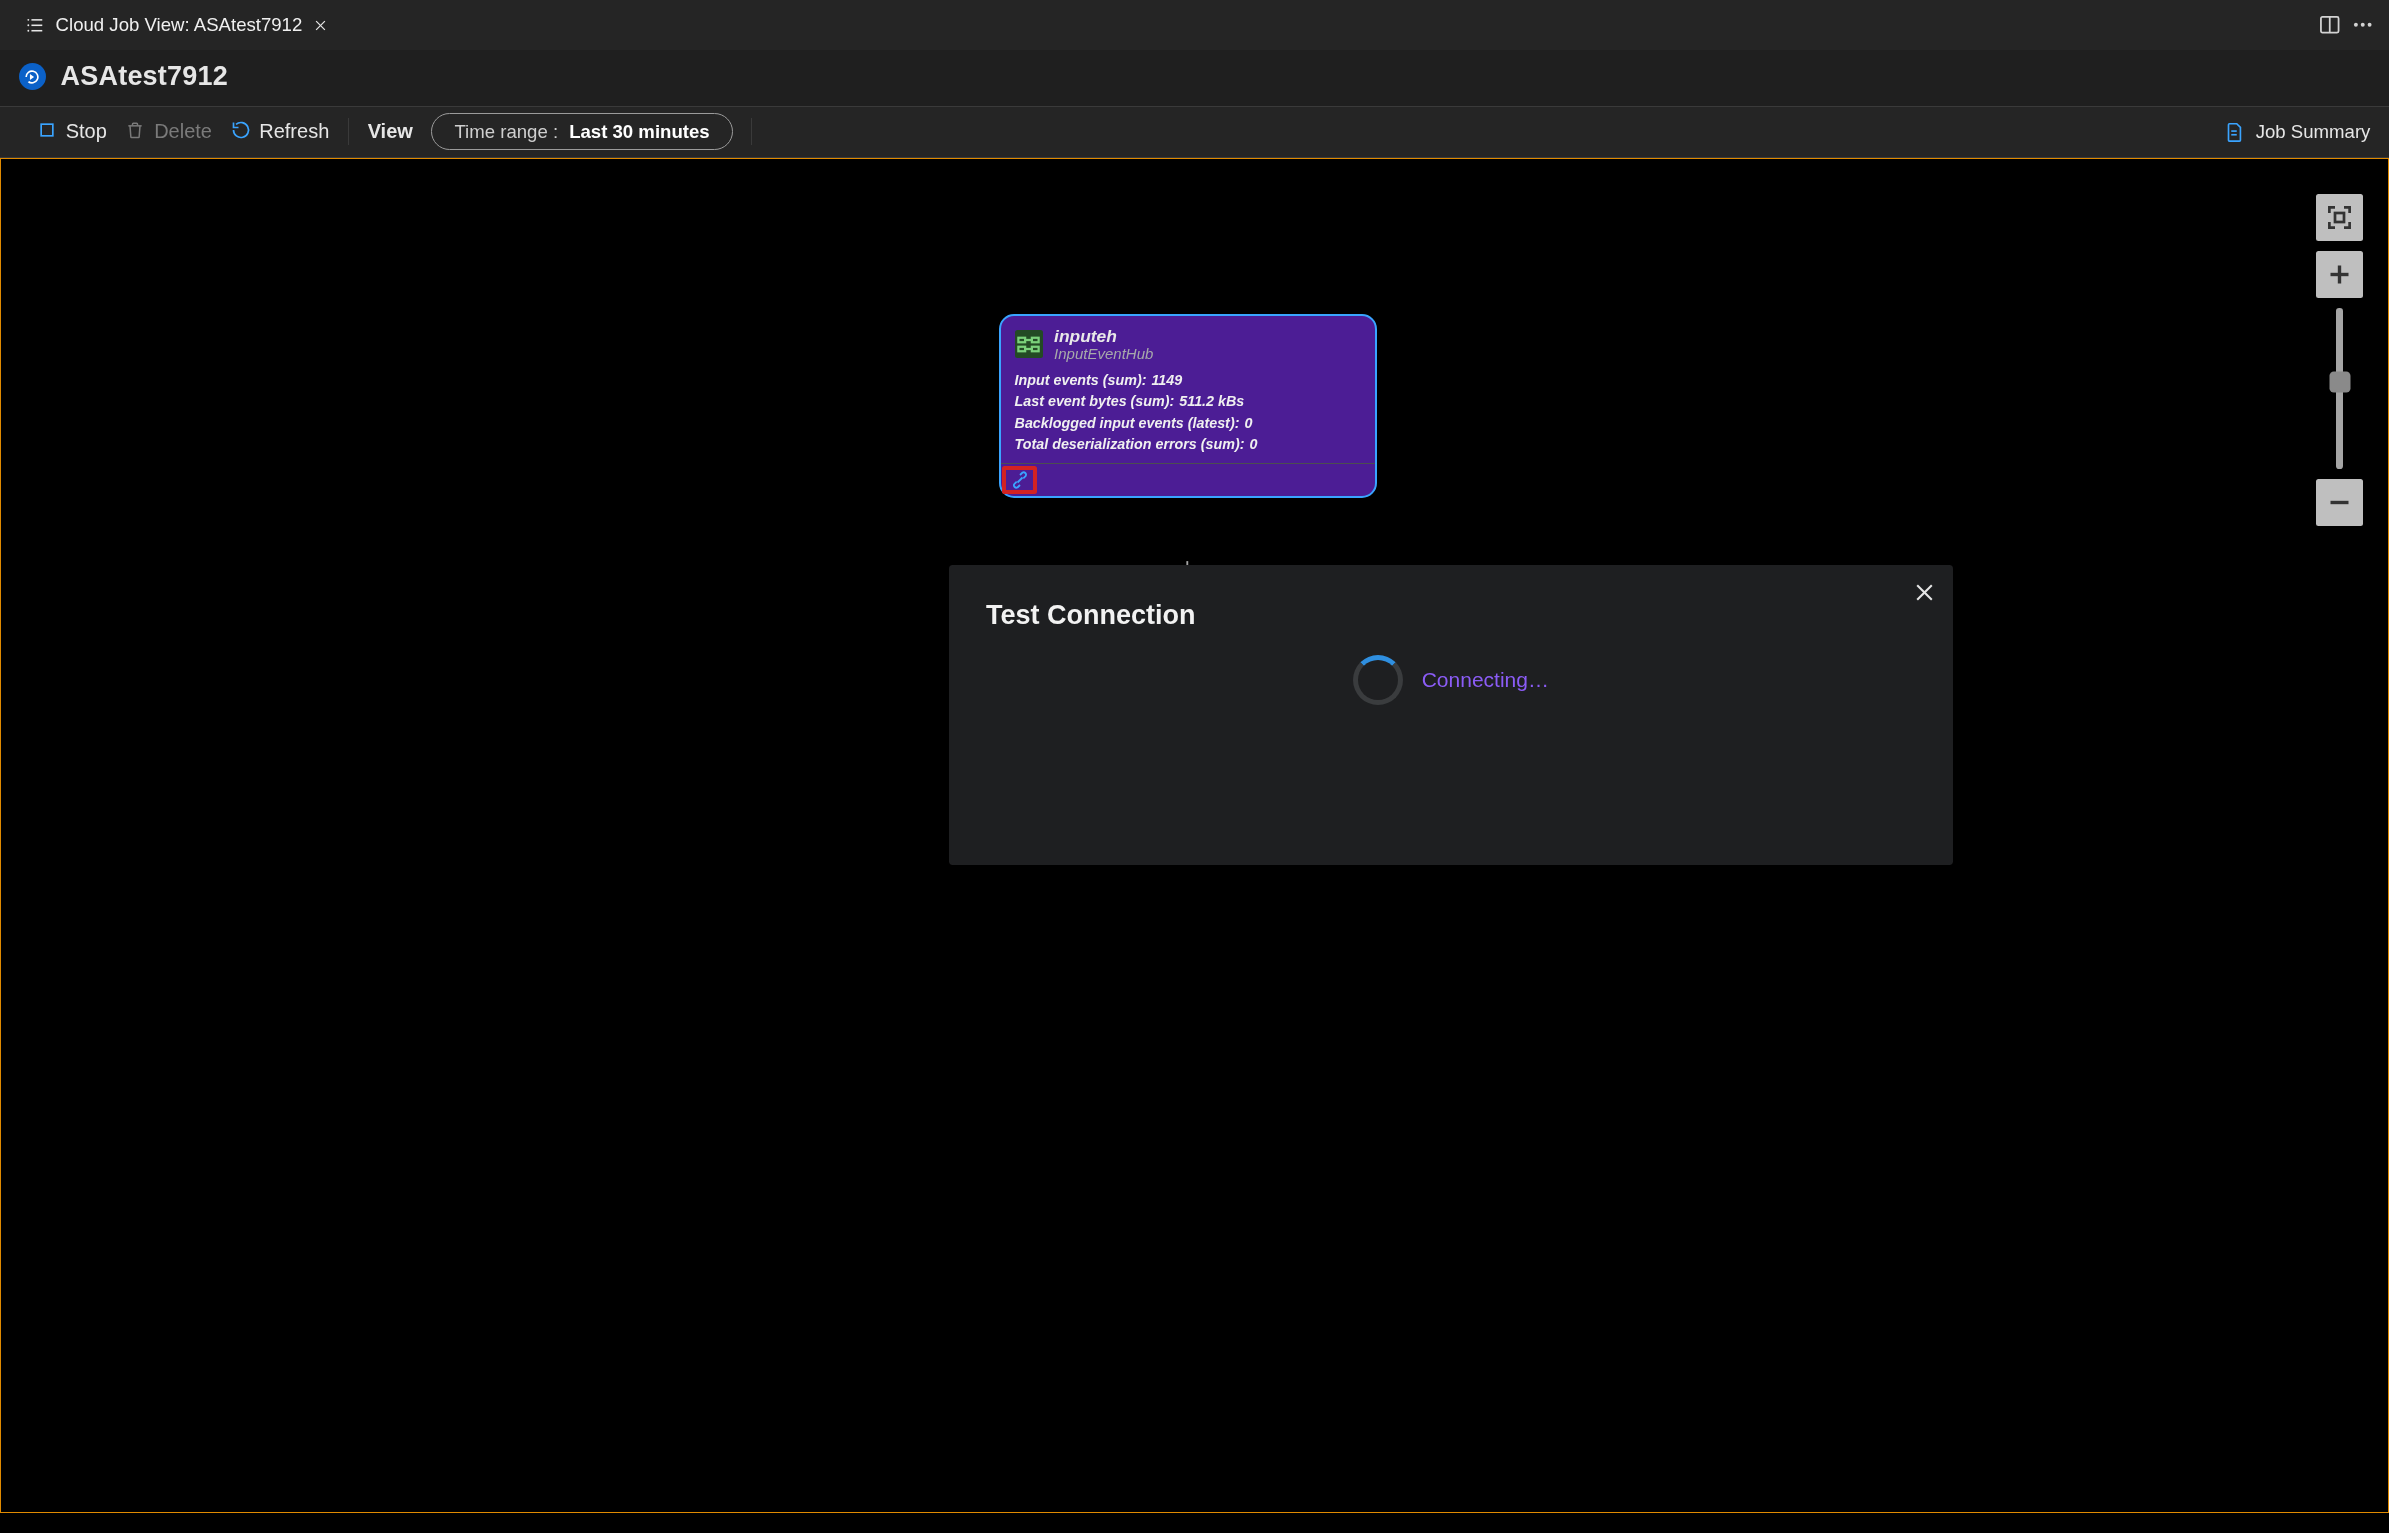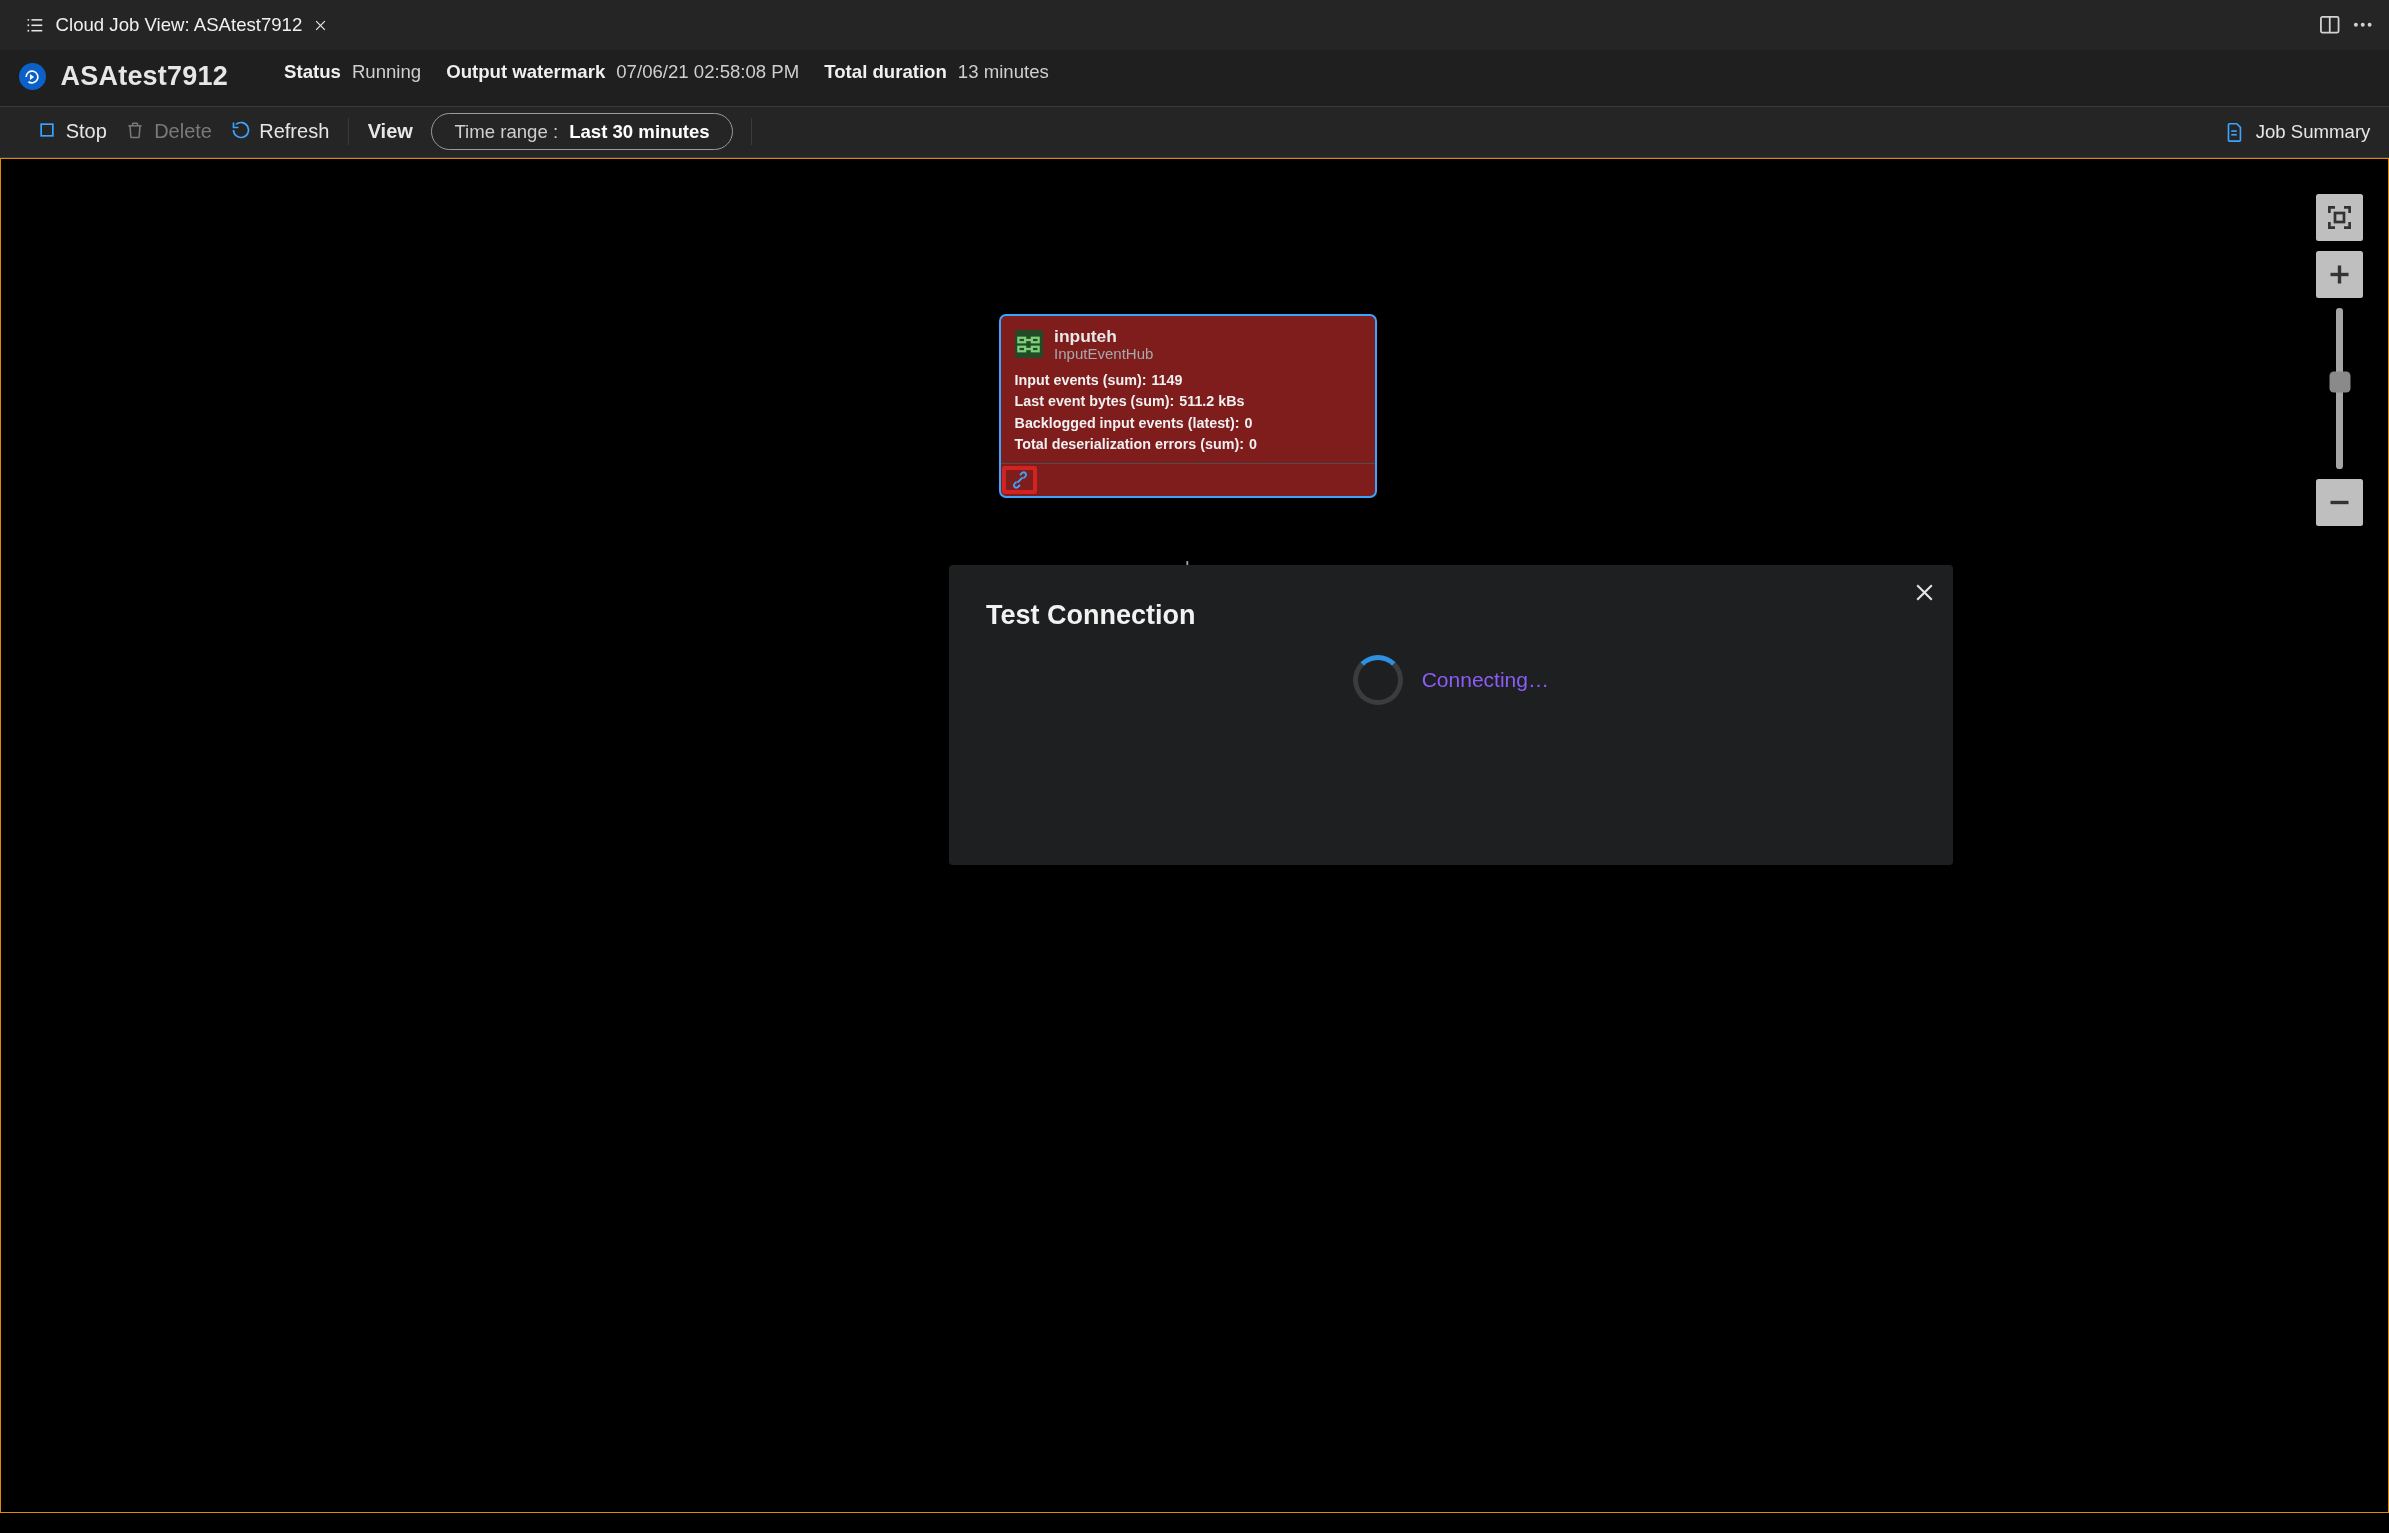--- a/index.html
+++ b/index.html
@@ -105,22 +105,22 @@
   .zbtn{
     width:47px;height:47px;background:#bfbfbf;color:#222;
     display:flex;align-items:center;justify-content:center;
     cursor:pointer;border-radius:2.5px;
   }
   .zbtn svg{width:27px;height:27px;display:block}
   .zslider{position:relative;height:161px;width:6.2px;background:#a5a5a5;border-radius:3.1px}
   .zhandle{position:absolute;left:50%;top:46%;transform:translate(-50%,-50%);width:21px;height:21px;background:#8a8a8a;border-radius:4.3px}
   
   .node{
-    position:absolute;background:#7f1d1d;border:1.2px solid #47494b;border-radius:7px;
-    color:#e8e8e8;box-shadow:0 0 0 0 rgba(0,0,0,.0);
+    position:absolute;background:#4c1d95;border:1.2px solid #47494b;border-radius:15px;
+    color:#e8e8e8;box-shadow:0 0 0 0 rgba(0,0,0,.0);font-style:italic;
   }
   .node.selected{border:2.5px solid var(--azure-blue)}
   .node-head{display:flex;align-items:center;gap:11px;padding:10px 13.6px 3.7px 13.6px}
   .node-icon{width:28.5px;height:28.5px;display:flex;align-items:center;justify-content:center;border-radius:2.5px}
   .node-icon svg{width:27px;height:27px;display:block}
   .node-title{font-size:17.4px;font-weight:800}
   .node-sub{font-size:15px;color:#a7a9ab;margin-top:-1.2px}
   .node-body{padding:3.7px 13.6px 7.4px 13.6px;font-size:14.3px;font-weight:700;color:#f0f0f0;line-height:1.5}
   .node-body .mrow{display:flex;gap:5px;white-space:nowrap}
   .node-footer{border-top:1.2px solid #4c4e50;display:flex;align-items:center;height:33px}
@@ -203,34 +203,20 @@
 <div class="header">
   <div class="header-top">
     <span class="azure-chip">
       <svg viewBox="0 0 24 24" fill="#fff">
           <path d="M4 12a8 8 0 1 1 2.9 6.2l1.7-1.3A6 6 0 1 0 6 12H4z"></path>
           <path d="M9.5 8.5 L14.5 12 L9.5 15.5 Z"></path>
         </svg>
     </span>
     <span class="job-name">ASAtest7912</span>
   </div>
-  <div class="header-meta">
-    <span class="meta-grp">
-      <span class="meta-label">Status</span>
-      <span class="meta-value">Running</span>
-    </span>
-    <span class="meta-grp">
-      <span class="meta-label">Output watermark</span>
-      <span class="meta-value">07/06/21 02:58:08 PM</span>
-    </span>
-    <span class="meta-grp">
-      <span class="meta-label">Total duration</span>
-      <span class="meta-value">13 minutes</span>
-    </span>
-  </div>
 </div>
 
 <div class="toolbar">
   <div class="toolbar-left">
     <div class="tbtn">
       <svg viewBox="0 0 24 24" fill="none" stroke="#3aa4ff" stroke-width="2">
           <rect x="5" y="5" width="14" height="14"></rect>
         </svg>
       <span>Stop</span>
     </div>

